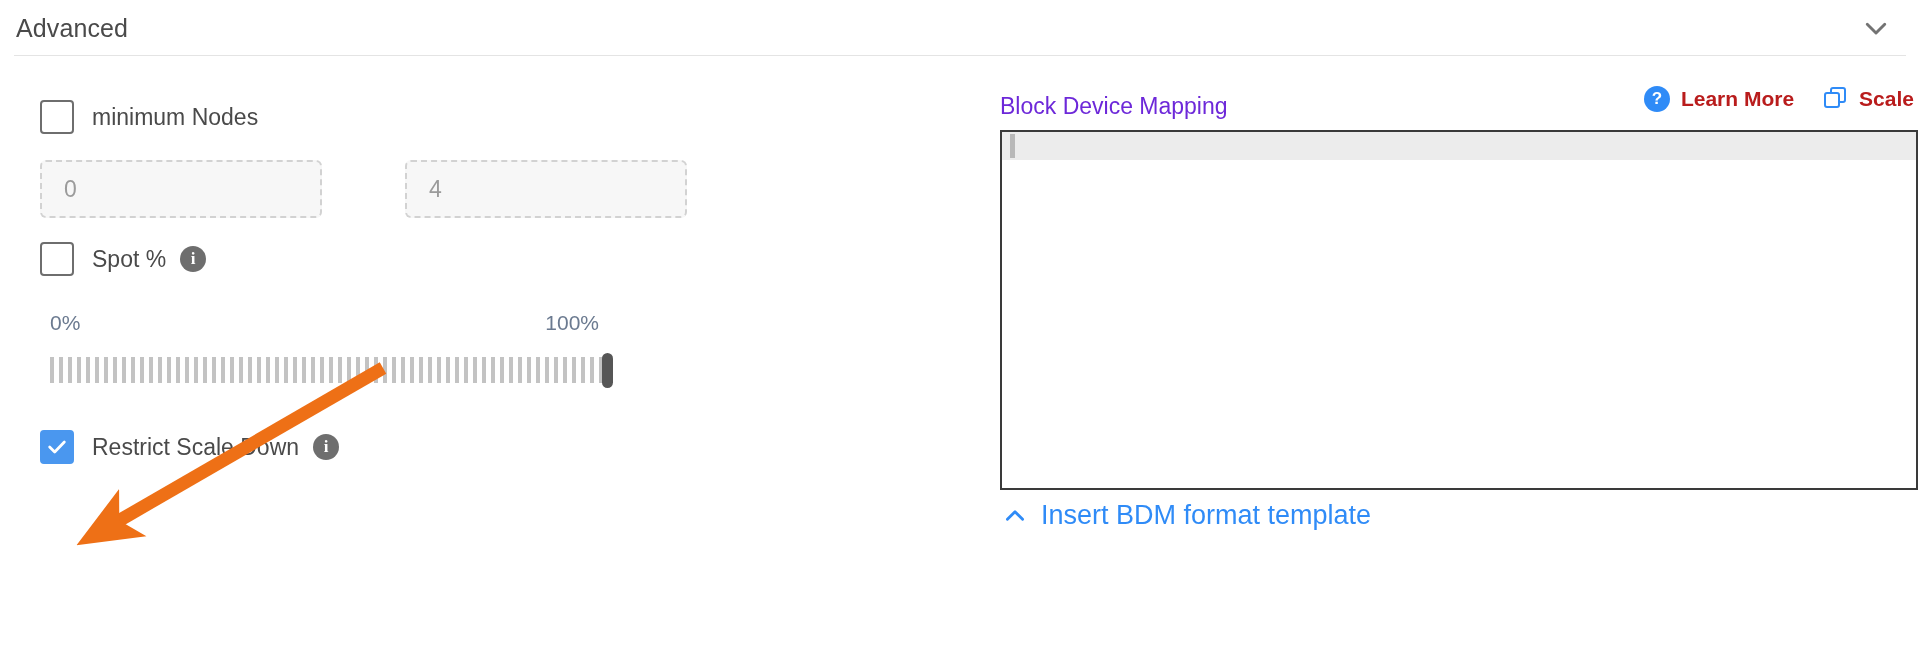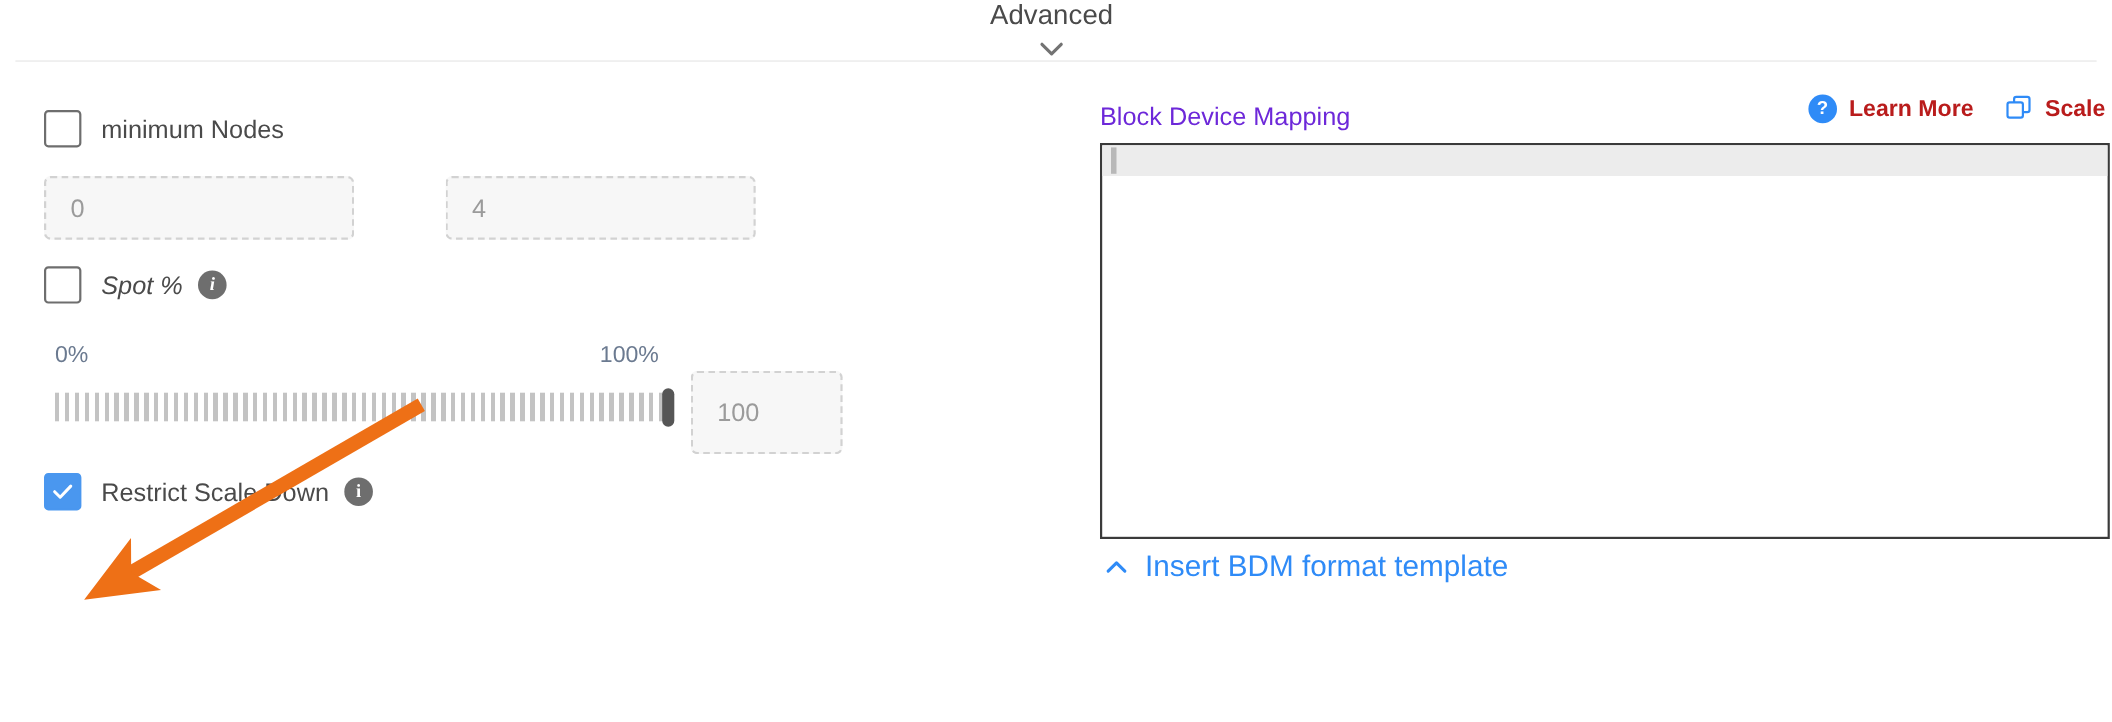--- a/index.html
+++ b/index.html
@@ -9,21 +9,20 @@
     font-family: "Liberation Sans", sans-serif;
     overflow: hidden;
   }
   .page { position: relative; width: 1920px; height: 656px; background: #fff; }
 
   
   .section-header {
     position: absolute; left: 0; top: 0; width: 1920px; height: 56px;
     display: flex; align-items: center; justify-content: space-between;
     padding: 0 24px 0 16px;
-    flex-direction: column;
   }
   .section-title {
     font-size: 25px; color: #4a4a4a; font-weight: 400; letter-spacing: .1px;
   }
   .chevron-btn {
     width: 40px; height: 40px; display: flex; align-items: center; justify-content: center;
     cursor: pointer;
   }
   .hr {
     position: absolute; left: 14px; top: 55px; width: 1892px; height: 1px;
@@ -148,38 +147,35 @@
       <span class="cb-label">minimum Nodes</span>
     </div>
     <div class="num-input" style="left:40px; top:104px; width:282px; height:58px;">
       <span>0</span>
     </div>
 
     <div class="num-input" style="left:405px; top:104px; width:282px; height:58px;">
       <span>4</span>
     </div>
 
-    <div class="cb-row" style="left:40px; top:186px;font-style:italic;">
+    <div class="cb-row" style="left:40px; top:186px;">
       <div class="cbox"></div>
       <span class="cb-label">Spot %</span>
       <span class="info-icon">i</span>
     </div>
 
     <div class="slider-wrap">
       <div class="slider-ends">
         <span class="lo">0%</span>
         <span class="hi">100%</span>
       </div>
       <div class="slider-track">
         <div class="ticks"></div>
         <div class="thumb"></div>
       </div>
-    </div>
-    <div class="num-input" style="left:628px; top:281px; width:138px; height:76px;">
-      <span>100</span>
     </div>
 
     <div class="cb-row" style="left:40px; top:374px;">
       <div class="cbox checked">
         <svg width="22" height="22" viewBox="0 0 24 24" fill="none" stroke="#ffffff" stroke-width="3" stroke-linecap="round" stroke-linejoin="round">
           <polyline points="4,12 9.5,17.5 20,6.5"></polyline>
         </svg>
       </div>
       <span class="cb-label">Restrict Scale Down</span>
       <span class="info-icon">i</span>

